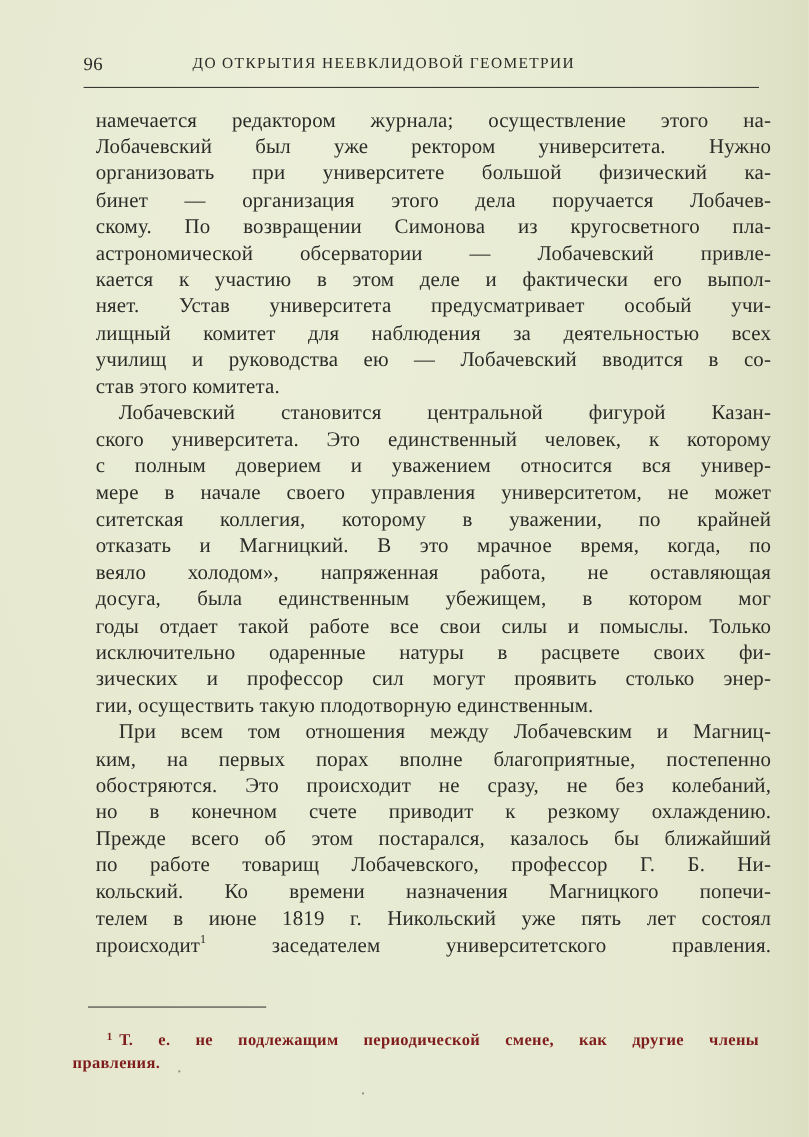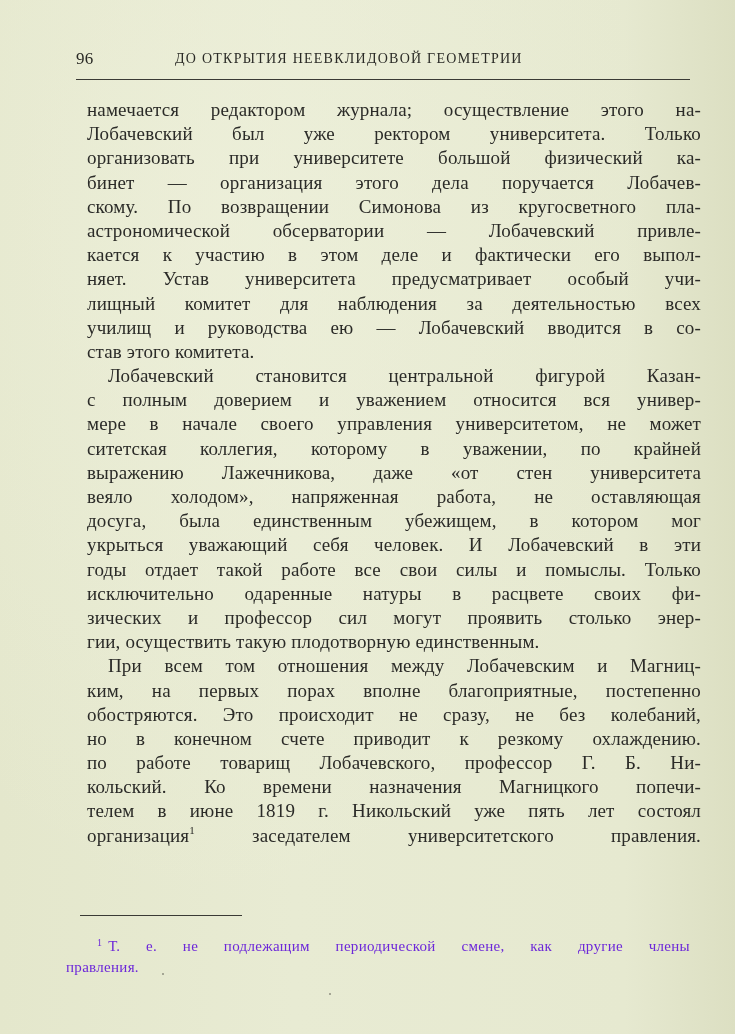--- a/index.html
+++ b/index.html
@@ -92,21 +92,22 @@
       background: #3a3a35;
     }
     .footnote {
       position: absolute;
       left: 66px;
       top: 936px;
       width: 624px;
       font-size: 15px;
       line-height: 21px;
       letter-spacing: 0.3px;
-      color: #6d28d9;
+      color: #7f1d1d;
+      font-weight: bold;
     }
     .footnote .line { height: 21px; }
     .footnote .line.indent { padding-left: 31px; }
     .fn-mark {
       font-size: 10px;
       vertical-align: 5px;
       line-height: 0;
       margin-right: 6px;
     }
     .speck {
@@ -125,56 +126,57 @@
   <div class="running-head">
     <span class="page-number">96</span>
     <span class="running-title">ДО ОТКРЫТИЯ НЕЕВКЛИДОВОЙ ГЕОМЕТРИИ</span>
   </div>
   <div class="head-rule"></div>
 
   <div class="body-text">
 
     <div>
       <span class="line">намечается  редактором журнала; осуществление этого на-</span>
-      <span class="line">Лобачевский был уже ректором университета. Только</span>
+      <span class="line">Лобачевский был уже ректором университета. Нужно</span>
       <span class="line">организовать при университете большой физический ка-</span>
       <span class="line">бинет — организация этого дела поручается Лобачев-</span>
       <span class="line">скому. По возвращении Симонова из кругосветного пла-</span>
       <span class="line">астрономической обсерватории — Лобачевский привле-</span>
       <span class="line">кается к участию в этом деле и фактически его выпол-</span>
       <span class="line">няет. Устав университета предусматривает особый учи-</span>
       <span class="line">лищный комитет для наблюдения за деятельностью всех</span>
       <span class="line">училищ и руководства ею — Лобачевский вводится в со-</span>
       <span class="line last">став этого комитета.</span>
     </div>
 
     <div>
       <span class="line indent">Лобачевский становится центральной фигурой Казан-</span>
+      <span class="line">ского университета. Это единственный человек, к которому</span>
       <span class="line">с полным доверием и уважением относится вся универ-</span>
       <span class="line">мере в начале своего управления университетом, не может</span>
       <span class="line">ситетская коллегия, которому в уважении, по крайней</span>
-      <span class="line">выражению Лажечникова, даже «от стен университета</span>
+      <span class="line">отказать и Магницкий. В это мрачное время, когда, по</span>
       <span class="line">веяло холодом», напряженная работа, не оставляющая</span>
       <span class="line">досуга, была единственным убежищем, в котором мог</span>
-      <span class="line">укрыться уважающий себя человек. И Лобачевский в эти</span>
       <span class="line">годы отдает такой работе все свои силы и помыслы. Только</span>
       <span class="line">исключительно одаренные натуры в расцвете своих фи-</span>
       <span class="line">зических и профессор сил могут проявить столько энер-</span>
       <span class="line last">гии, осуществить такую плодотворную единственным.</span>
     </div>
 
     <div>
       <span class="line indent">При всем том отношения между Лобачевским и Магниц-</span>
       <span class="line">ким, на первых порах вполне благоприятные, постепенно</span>
       <span class="line">обостряются. Это происходит не сразу, не без колебаний,</span>
       <span class="line">но в конечном счете приводит к резкому охлаждению.</span>
+      <span class="line">Прежде всего об этом постарался, казалось бы ближайший</span>
       <span class="line">по работе товарищ Лобачевского, профессор Г. Б. Ни-</span>
       <span class="line">кольский. Ко времени назначения Магницкого попечи-</span>
       <span class="line">телем в июне 1819 г. Никольский уже пять лет состоял</span>
-      <span class="line"><span>организация</span><span class="sup">1</span><span> заседателем университетского правления.</span></span>
+      <span class="line"><span>происходит</span><span class="sup">1</span><span> заседателем университетского правления.</span></span>
     </div>
   </div>
 
   <div class="fn-rule"></div>
 
   <div class="footnote">
     <span class="line indent"><span class="fn-mark">1</span><span>Т. е. не подлежащим периодической смене, как другие члены</span></span>
     <span class="line last">правления.</span>
   </div>
 

